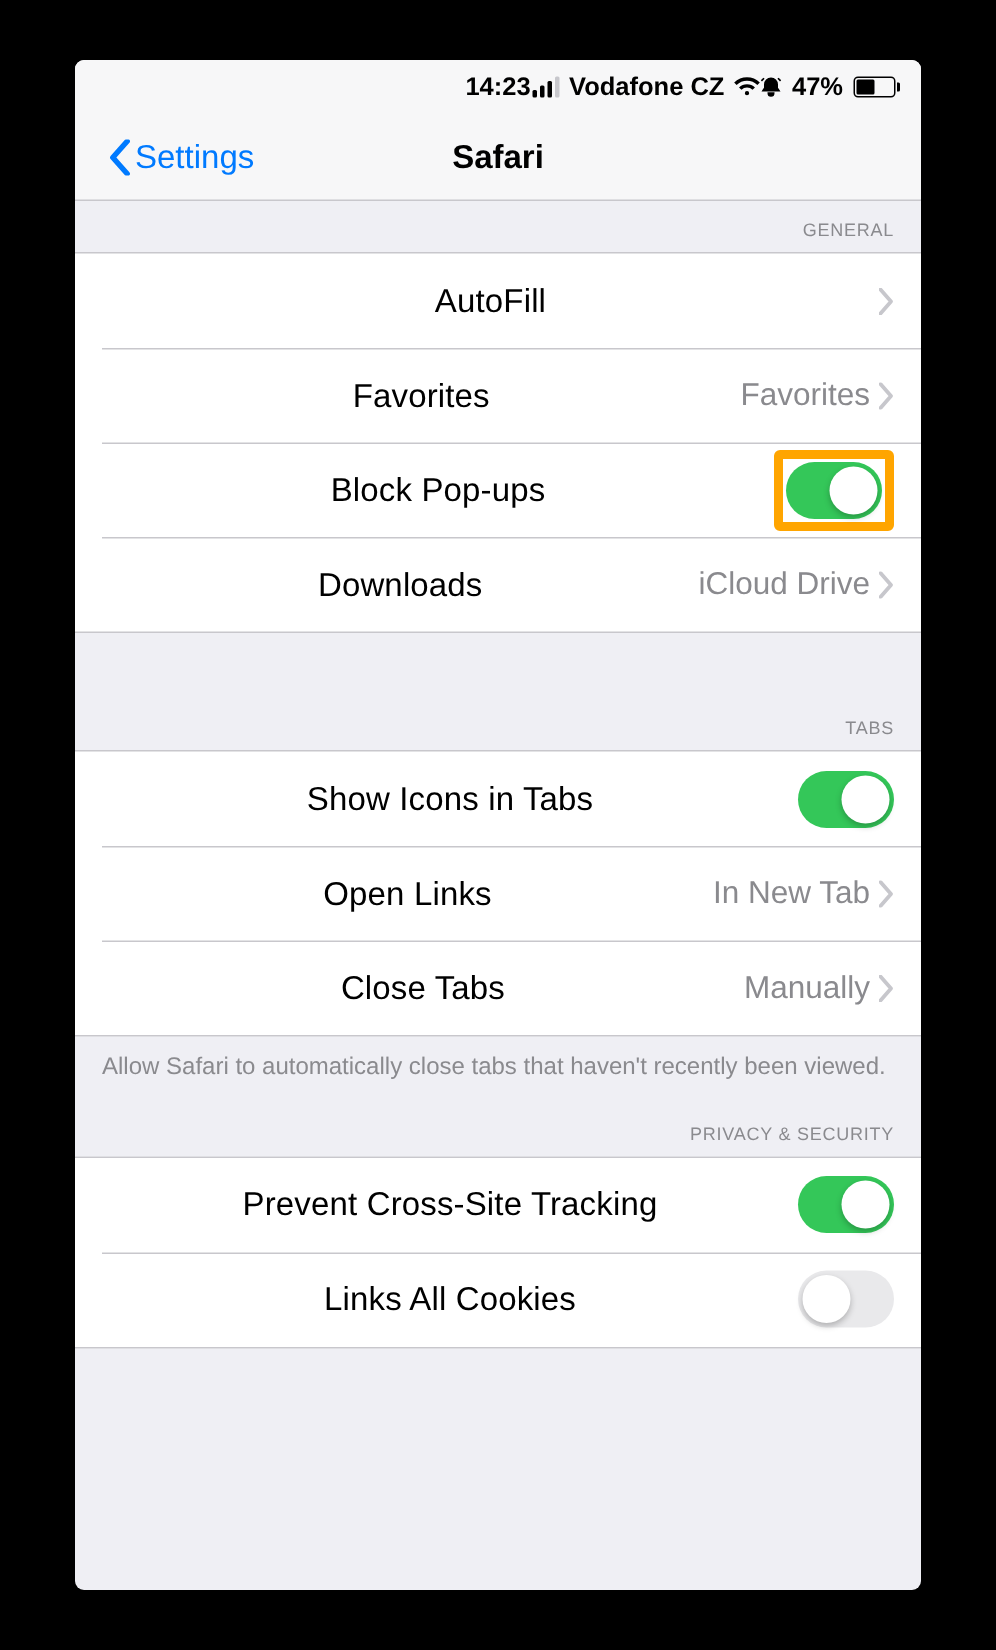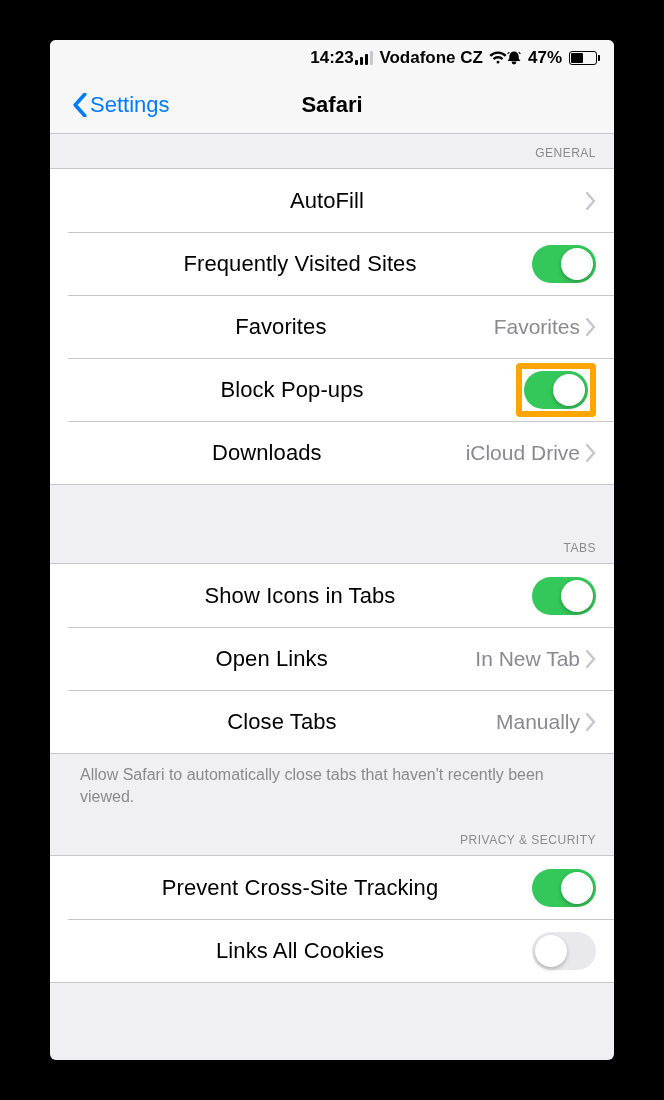--- a/index.html
+++ b/index.html
@@ -25,21 +25,21 @@
     .battery-cap { width: 2px; height: 6px; background: #000; border-radius: 0 1px 1px 0; margin-left: 1px; }
 
     
     .nav-bar { position: relative; display: flex; align-items: center; height: 58px; background: #f7f7f8; border-bottom: 1px solid #c8c7cc; padding: 0 22px; }
     .back-btn { display: inline-flex; align-items: center; color: #007aff; font-size: 22px; gap: 2px; }
     .nav-title { position: absolute; left: 0; right: 0; text-align: center; font-size: 22px; font-weight: 700; color: #000; pointer-events: none; }
 
     
     .section-header { padding: 22px 18px 8px; font-size: 12px; letter-spacing: 0.5px; color: #8a8a8e; text-transform: uppercase; text-align: right; }
     .section-header.compact { padding-top: 12px; }
-    .section-footer { padding: 10px 30px 4px; font-size: 16px; line-height: 1.35; color: #8a8a8e; }
+    .section-footer { padding: 10px 18px 4px; font-size: 16px; line-height: 1.35; color: #8a8a8e; }
 
     
     .group { background: #fff; border-top: 1px solid #c8c7cc; border-bottom: 1px solid #c8c7cc; }
     .row { display: flex; align-items: center; min-height: 63px; padding: 0 18px; position: relative; }
     .row + .row::before { content: ""; position: absolute; left: 18px; right: 0; top: 0; height: 1px; background: #c8c7cc; }
     .row-label { flex: 1; font-size: 22px; color: #000; letter-spacing: 0.1px; text-align: center; }
     .row-value { font-size: 21px; color: #8a8a8e; margin-right: 6px; }
     .chevron { color: #c7c7cc; }
 
     
@@ -100,26 +100,20 @@
   <div class="section-header compact">General</div>
   <div class="group">
 
     <div class="row">
       <span class="row-label">AutoFill</span>
       <svg class="chevron" width="10" height="18" viewBox="0 0 10 18">
           <path d="M1 1l7 8-7 8" stroke="#c7c7cc" stroke-width="2.5" fill="none" stroke-linecap="round" stroke-linejoin="round"></path>
         </svg>
     </div>
 
-    <div class="row">
-      <span class="row-label">Frequently Visited Sites</span>
-      <div class="toggle on">
-          <div class="knob"></div>
-        </div>
-    </div>
 
     <div class="row">
       <span class="row-label">Favorites</span>
       <span class="row-value">Favorites</span>
       <svg class="chevron" width="10" height="18" viewBox="0 0 10 18">
           <path d="M1 1l7 8-7 8" stroke="#c7c7cc" stroke-width="2.5" fill="none" stroke-linecap="round" stroke-linejoin="round"></path>
         </svg>
     </div>
 
     <div class="row">

